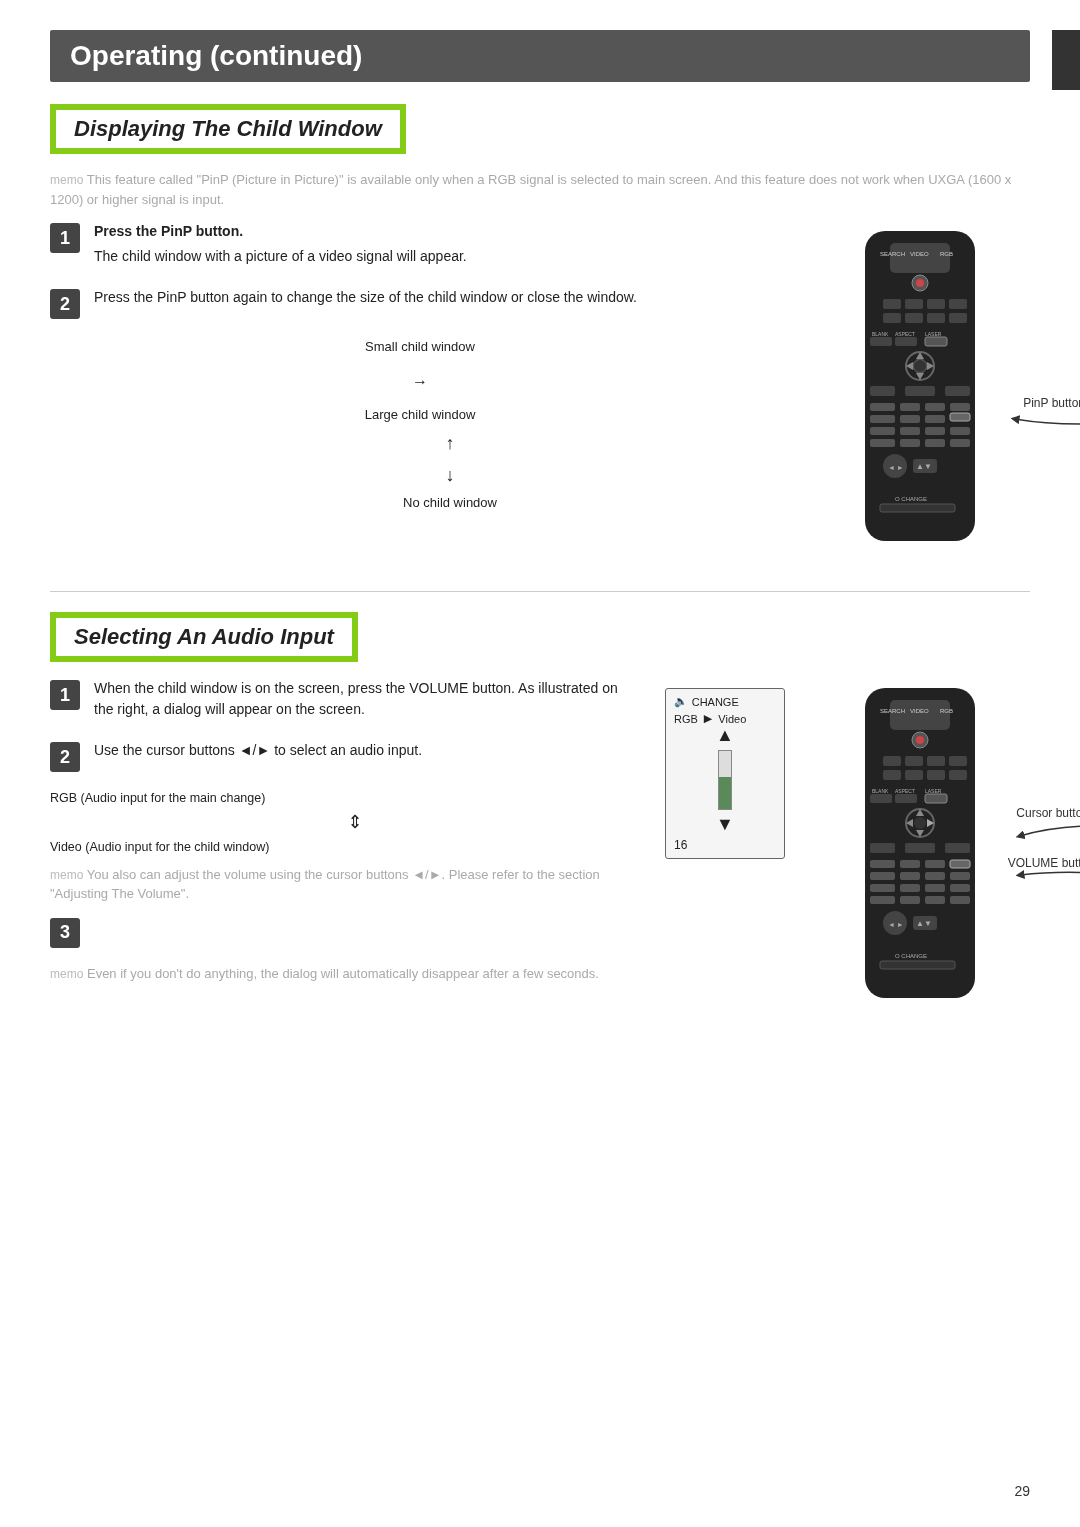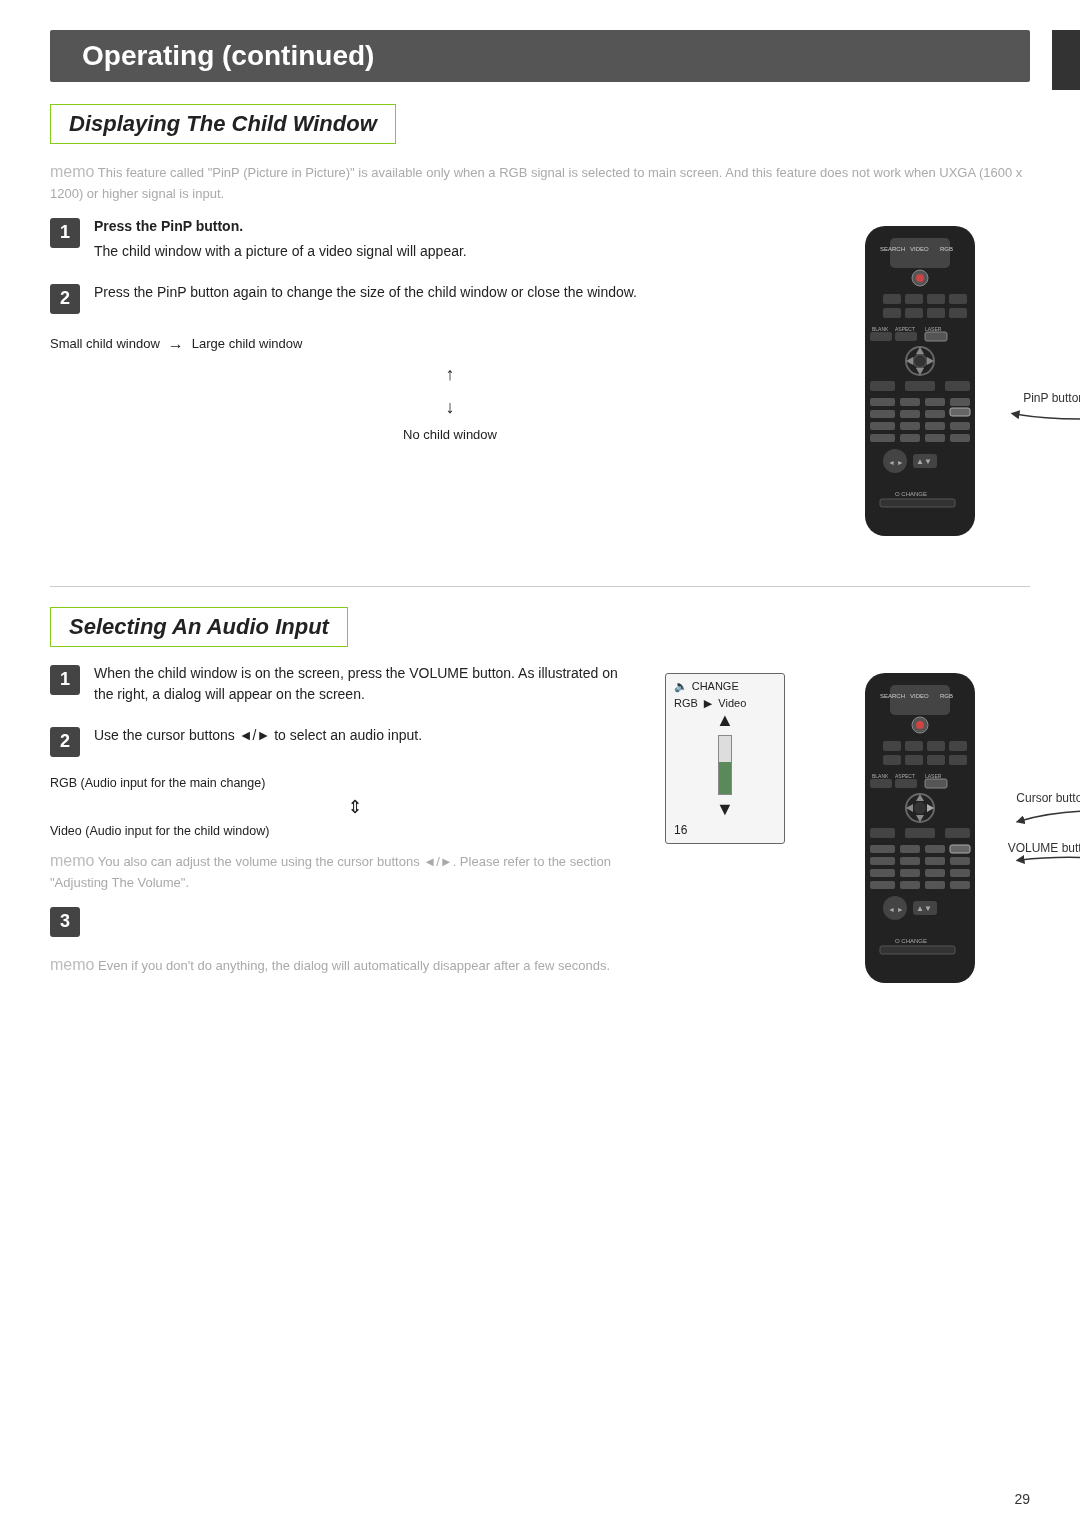--- a/index.html
+++ b/index.html
@@ -20,28 +20,28 @@
       padding: 30px 50px 40px 50px;
       position: relative;
     }
 
     
     .page-header {
       background: #555;
       color: #fff;
       font-size: 28px;
       font-weight: bold;
-      padding: 10px 32px;
+      padding: 10px 20px;
       margin-bottom: 22px;
       border-radius: 2px;
     }
 
     
     .section-title {
-      border: 1px solid #84cc16;
+      border: 6px solid #84cc16;
       display: inline-block;
       padding: 6px 18px;
       font-size: 22px;
       font-style: italic;
       font-weight: bold;
       margin-bottom: 16px;
       background: #fff;
     }
 
     
@@ -55,21 +55,21 @@
     }
 
     
     .memo-block {
       color: #aaa;
       font-size: 13px;
       margin-bottom: 12px;
       line-height: 1.5;
     }
     .memo-block .memo-label {
-      font-size: 16px;
+      font-size: 12px;
       color: #bbb;
     }
 
     
     .step {
       display: flex;
       align-items: flex-start;
       margin-bottom: 16px;
     }
     .step-num {
@@ -121,20 +121,21 @@
     
     .arrow-diagram {
       margin: 10px 0 10px 0;
       font-size: 13px;
       line-height: 1.8;
     }
     .arrow-diagram .arrow-row {
       display: flex;
       align-items: center;
       gap: 8px;
+      flex-direction: column;
     }
     .arrow-right {
       font-size: 16px;
     }
     .arrow-up-down {
       display: flex;
       flex-direction: column;
       align-items: center;
       margin-left: 60px;
     }
@@ -229,21 +230,21 @@
     }
 
     
     .remote-svg {
       display: block;
     }
 
     
     .page-number {
       position: absolute;
-      bottom: 20px;
+      bottom: 28px;
       right: 50px;
       font-size: 14px;
       color: #333;
     }
 
     
     .divider {
       border: none;
       border-top: 1px solid #ccc;
       margin: 18px 0;

